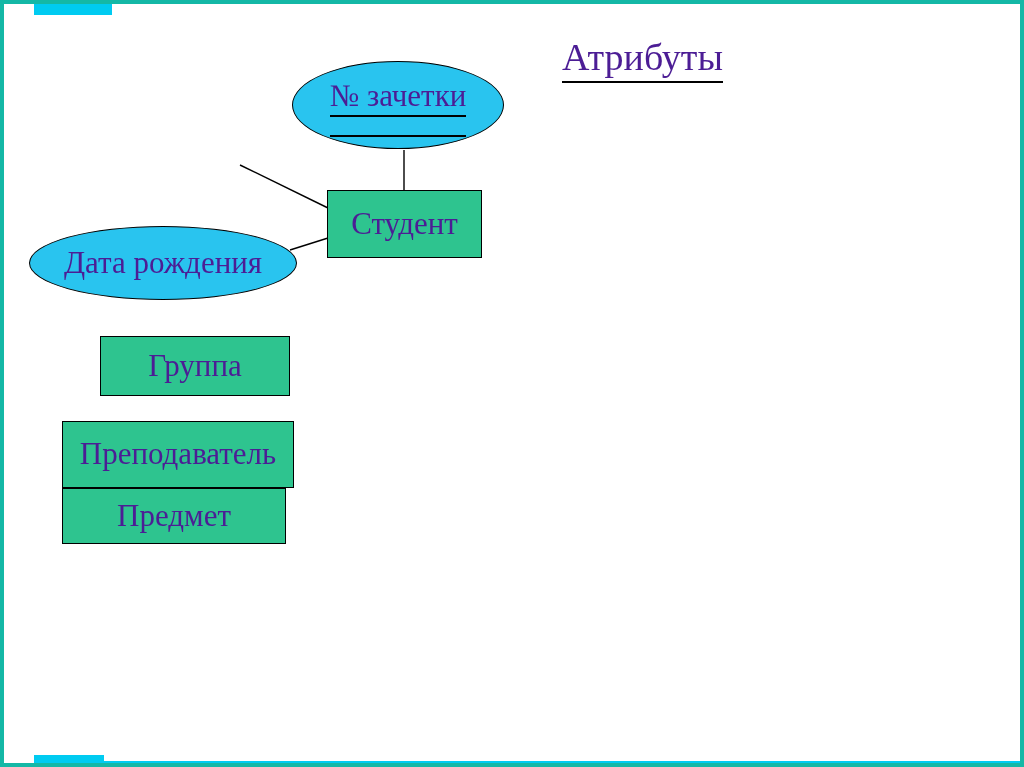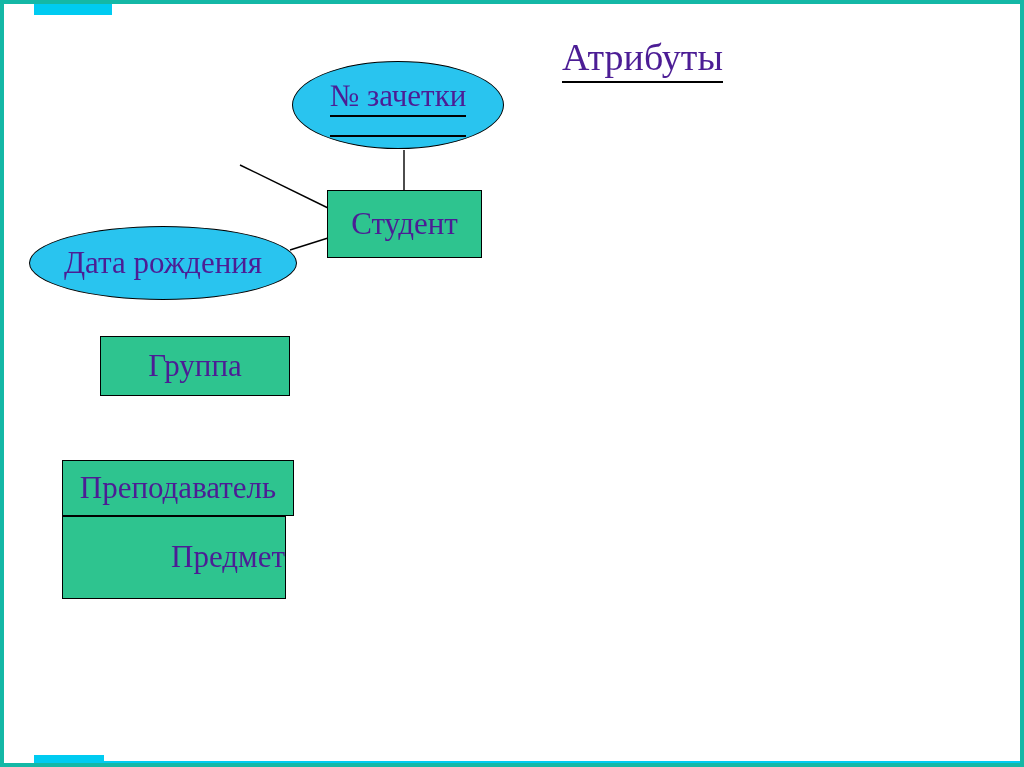--- a/index.html
+++ b/index.html
@@ -66,22 +66,22 @@
     text-align: center;
   }
   .key-inner {
     display: inline-block;
     border-bottom: 2px solid #000;
     padding-bottom: 1px;
   }
   .birthdate { left: 25px; top: 222px; width: 268px; height: 74px; }
   .student { left: 323px; top: 186px; width: 155px; height: 68px; }
   .gruppa { left: 58px; top: 332px; width: 190px; height: 60px; margin-left: 38px; }
-  .prepodavatel { left: 58px; top: 417px; width: 232px; height: 56px; margin-top: 39px; }
-  .predmet { left: 58px; top: 512px; width: 224px; height: 83px; justify-content: flex-end; }
+  .prepodavatel { left: 58px; top: 417px; width: 232px; height: 67px; }
+  .predmet { left: 58px; top: 484px; width: 224px; height: 56px; }
   .bar { position: absolute; background: var(--accent-bar, #00CBF1); }
   .bar-top { left: 30px; top: 0; width: 78px; height: 11px; }
   .bar-bottom-left { left: 30px; top: 751px; width: 70px; height: 11px; }
   .bar-bottom-long { left: 99px; top: 757px; width: 925px; height: 10px; }
 </style>
 </head>
 <body>
 
 <div class="slide">
 

